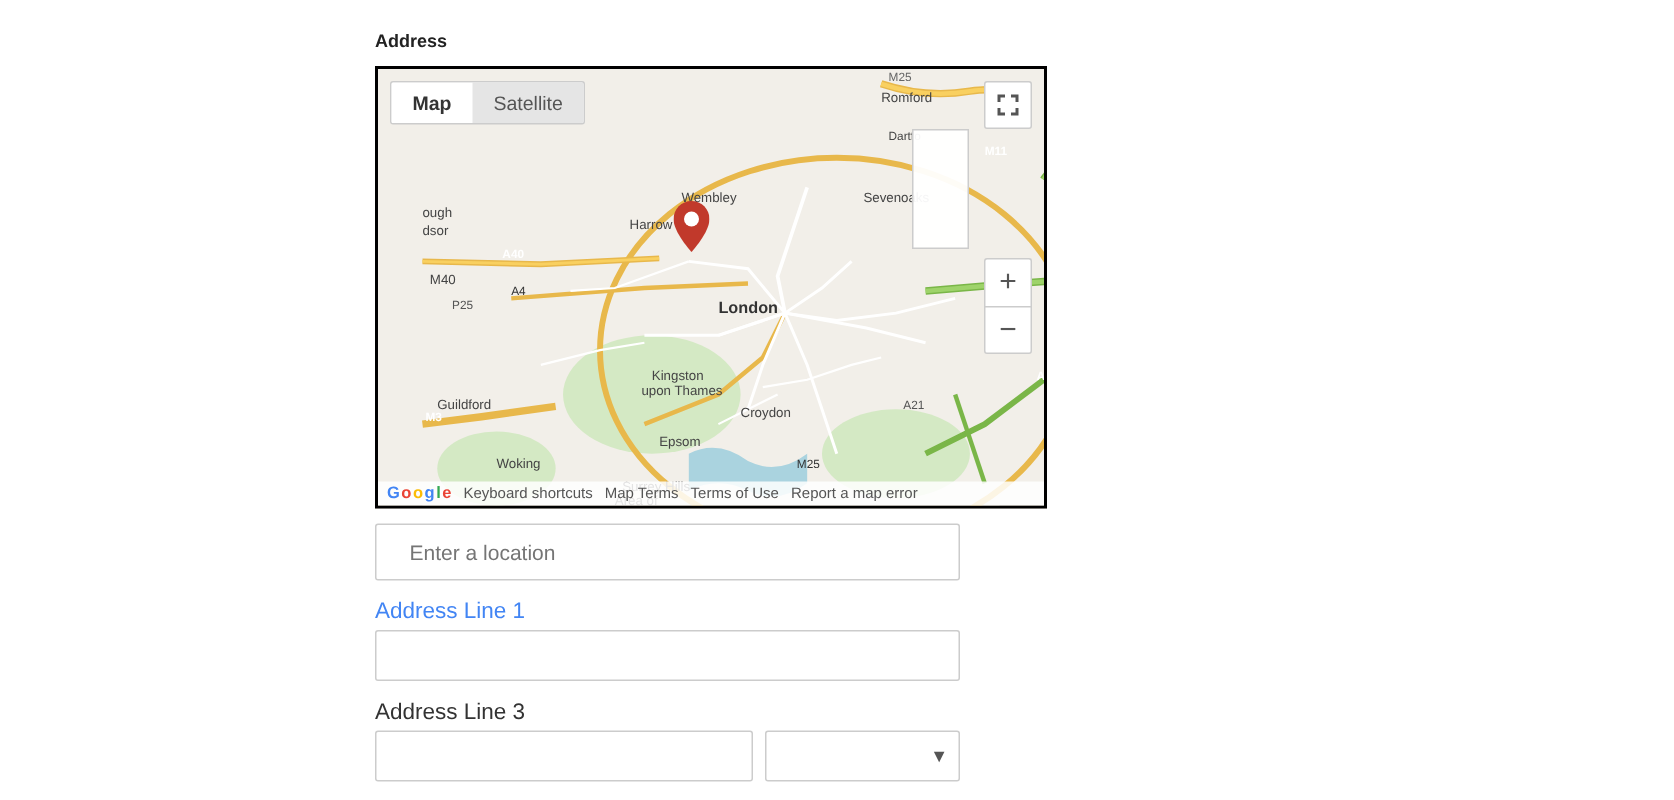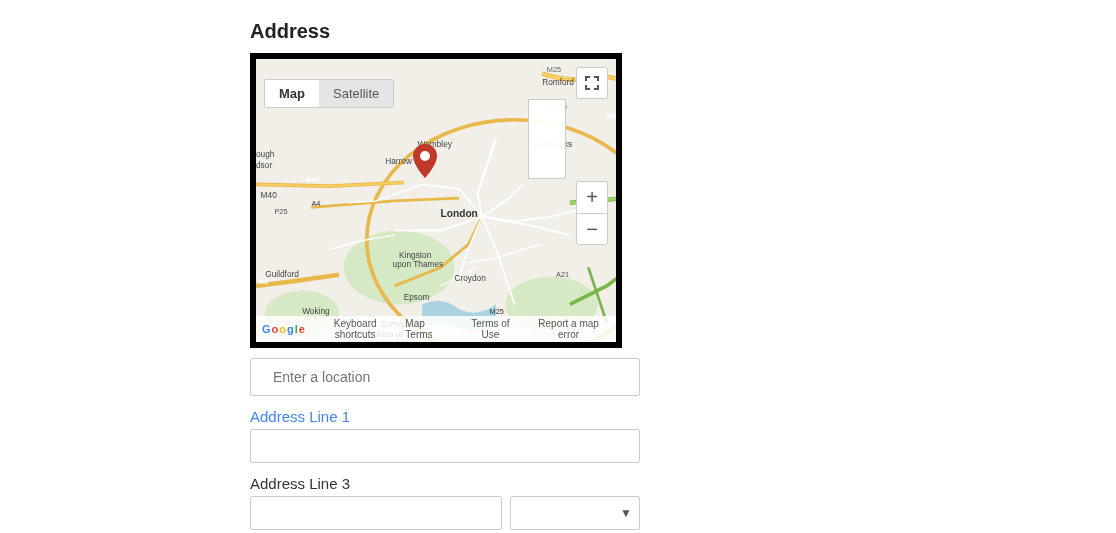--- a/index.html
+++ b/index.html
@@ -17,31 +17,31 @@
       align-items: flex-start;
       justify-content: flex-start;
     }
 
     .page-container {
       padding: 20px 0 0 250px;
       width: 100%;
     }
 
     .section-title {
-      font-size: 20px;
+      font-size: 12px;
       font-weight: bold;
       color: #222;
       margin-bottom: 10px;
     }
 
     .map-wrapper {
       position: relative;
-      width: 372px;
+      width: 448px;
       height: 295px;
-      border: 6px solid #000000;
+      border: 2px solid #000000;
       overflow: hidden;
       background: #e8e0d0;
     }
 
     
     .map-bg {
       width: 100%;
       height: 100%;
       position: relative;
       background: #f2efe9;
@@ -51,21 +51,21 @@
     .map-svg {
       position: absolute;
       top: 0; left: 0;
       width: 100%;
       height: 100%;
     }
 
     
     .map-type-bar {
       position: absolute;
-      top: 20px;
+      top: 8px;
       left: 8px;
       display: flex;
       background: #fff;
       border: 1px solid #ccc;
       border-radius: 2px;
       overflow: hidden;
       z-index: 10;
     }
 
     .map-type-btn {

